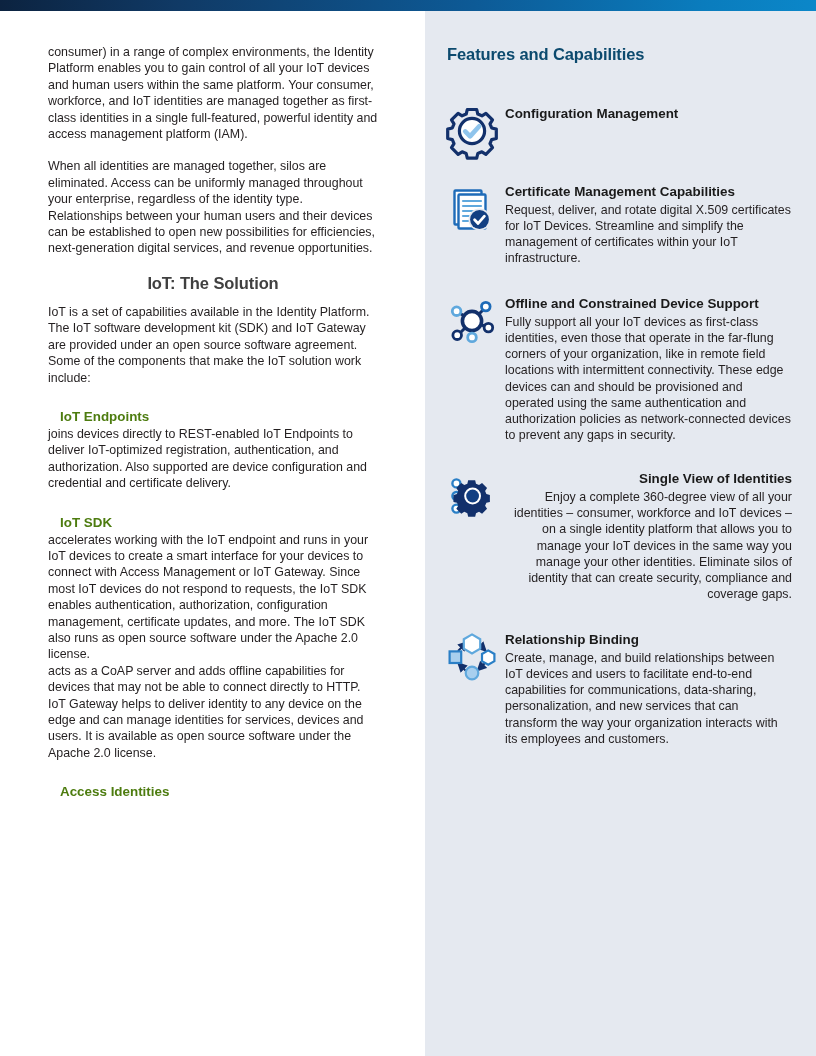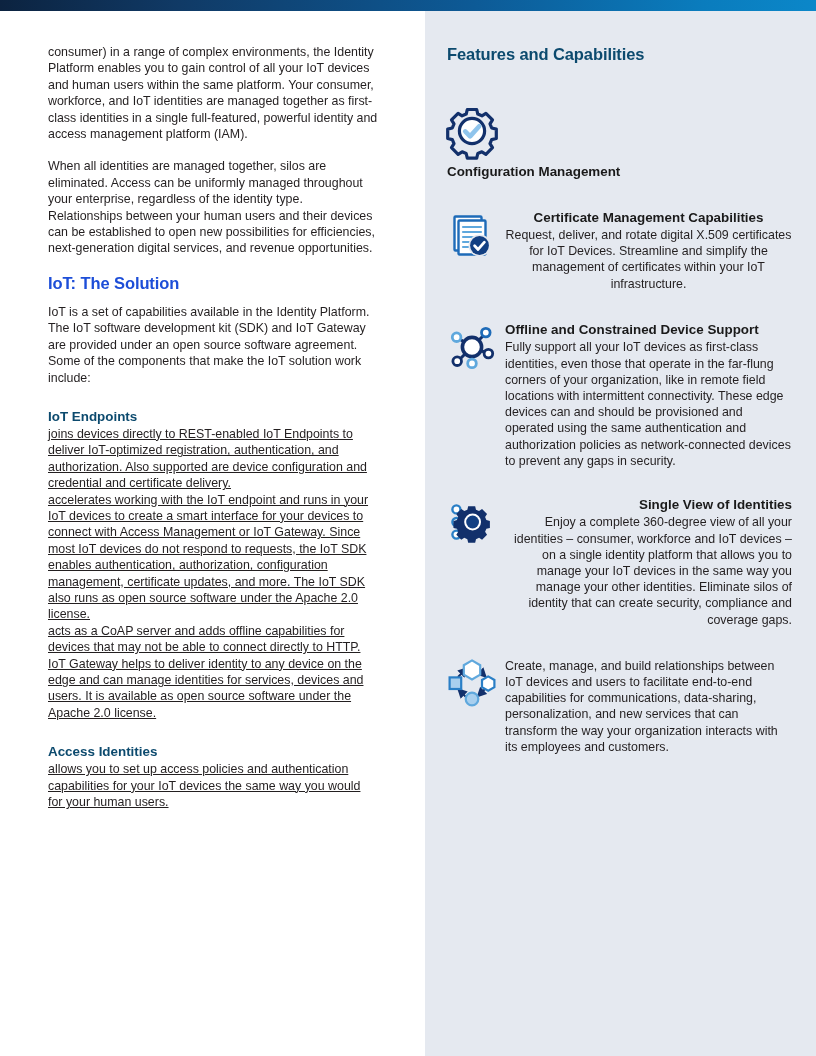--- a/index.html
+++ b/index.html
@@ -49,37 +49,38 @@
     left: 48px;
     top: 33px;
     width: 330px;
   }
   .left-col p {
     margin: 0 0 16px 0;
     font-size: 12.4px;
     line-height: 16.4px;
     color: #231f20;
   }
-  .left-col p.tight { margin-bottom: 0; text-decoration: underline; }
+  .left-col p.tight { margin-bottom: 0; }
 
   h2.section-heading {
     font-size: 16.5px;
     line-height: 20px;
     font-weight: bold;
-    color: #1d4ed8;
+    color: #404040;
     margin: 16px 0 11px 0;
     letter-spacing: -0.1px;
+    text-align: center;
   }
 
   h3.sub-heading {
     font-size: 13.4px;
     line-height: 17px;
     font-weight: bold;
-    color: #0c4a6e;
-    margin: 22px 0 1px 0;
+    color: #4d7c0f;
+    margin: 22px 0 1px 12px;
   }
 
   
   .right-col {
     position: absolute;
     left: 447px;
     top: 33px;
     width: 345px;
   }
   h2.features-heading {
@@ -114,22 +115,22 @@
     margin: 0 0 1px 0;
   }
   .feature-desc {
     font-size: 12.4px;
     line-height: 16.2px;
     color: #231f20;
     margin: 0;
   }
 
   
-  .feature.f1 { margin-bottom: 26px; flex-direction: column; }
-  .feature.f2 { margin-bottom: 28px; text-align: center; }
+  .feature.f1 { margin-bottom: 26px; }
+  .feature.f2 { margin-bottom: 28px; }
   .feature.f3 { margin-bottom: 26px; }
   .feature.f4 { margin-bottom: 28px; text-align: right; }
   .feature.f5 { margin-bottom: 0; }
 
   svg { display: block; overflow: visible; }
 </style>
 </head>
 <body>
 
 <div class="top-bar"></div>
@@ -143,26 +144,26 @@
     <p>consumer) in a range of complex environments, the Identity Platform enables you to gain control of all your IoT devices and human users within the same platform. Your consumer, workforce, and IoT identities are managed together as first-class identities in a single full-featured, powerful identity and access management platform (IAM).</p>
     <p>When all identities are managed together, silos are eliminated. Access can be uniformly managed throughout your enterprise, regardless of the identity type. Relationships between your human users and their devices can be established to open new possibilities for efficiencies, next-generation digital services, and revenue opportunities.</p>
 
     <h2 class="section-heading">IoT: The Solution</h2>
 
     <p>IoT is a set of capabilities available in the Identity Platform. The IoT software development kit (SDK) and IoT Gateway are provided under an open source software agreement. Some of the components that make the IoT solution work include:</p>
 
     <h3 class="sub-heading">IoT Endpoints</h3>
     <p class="tight">joins devices directly to REST-enabled IoT Endpoints to deliver IoT-optimized registration, authentication, and authorization. Also supported are device configuration and credential and certificate delivery.</p>
 
+    <h3 class="sub-heading">IoT SDK</h3>
     <p class="tight">accelerates working with the IoT endpoint and runs in your IoT devices to create a smart interface for your devices to connect with Access Management or IoT Gateway. Since most IoT devices do not respond to requests, the IoT SDK enables authentication, authorization, configuration management, certificate updates, and more. The IoT SDK  also runs as open source software under the Apache 2.0 license.</p>
 
     <p class="tight">acts as a CoAP server and adds offline capabilities for devices that may not be able to connect directly to HTTP. IoT Gateway helps to deliver identity to any device on the edge and can manage identities for services, devices and users. It is available as open source software under the Apache 2.0 license.</p>
 
     <h3 class="sub-heading">Access Identities</h3>
-    <p class="tight">allows you to set up access policies and authentication capabilities for your IoT devices the same way you would for your human users.</p>
 
   </div>
 
   <div class="right-col">
 
     <h2 class="features-heading">Features and Capabilities</h2>
 
     <div class="feature f1">
       <div class="feature-icon">
         <svg width="50" height="50" viewBox="0 0 50 50" aria-hidden="true">
@@ -263,18 +264,19 @@
             <line x1="38.5" y1="30.5" x2="31" y2="38"></line>
             <line x1="19" y1="39" x2="11.5" y2="31.5"></line>
           </g>
           <rect x="2.6" y="19.4" width="11.6" height="11.6" fill="#a8cfee" stroke="#2a7fc6" stroke-width="2.2"></rect>
           <polygon points="25,2.4 33.2,7.2 33.2,16.6 25,21.4 16.8,16.6 16.8,7.2" fill="#ffffff" stroke="#5fa8dd" stroke-width="2.2"></polygon>
           <polygon points="41.2,18.4 47.4,22 47.4,29.2 41.2,32.8 35,29.2 35,22" fill="#ffffff" stroke="#2a7fc6" stroke-width="2.2"></polygon>
           <circle cx="25" cy="41" r="6.3" fill="#a8cfee" stroke="#5fa8dd" stroke-width="2.2"></circle>
         </svg>
       </div>
       <div class="feature-body">
+        <div class="feature-title">Relationship Binding</div>
         <p class="feature-desc">Create, manage, and build relationships between IoT devices and users to  facilitate end-to-end capabilities for communications, data-sharing, personalization, and new services that can transform the way your organization interacts with its employees and customers.</p>
       </div>
     </div>
 
   </div>
 </div>
 
 </body></html>

